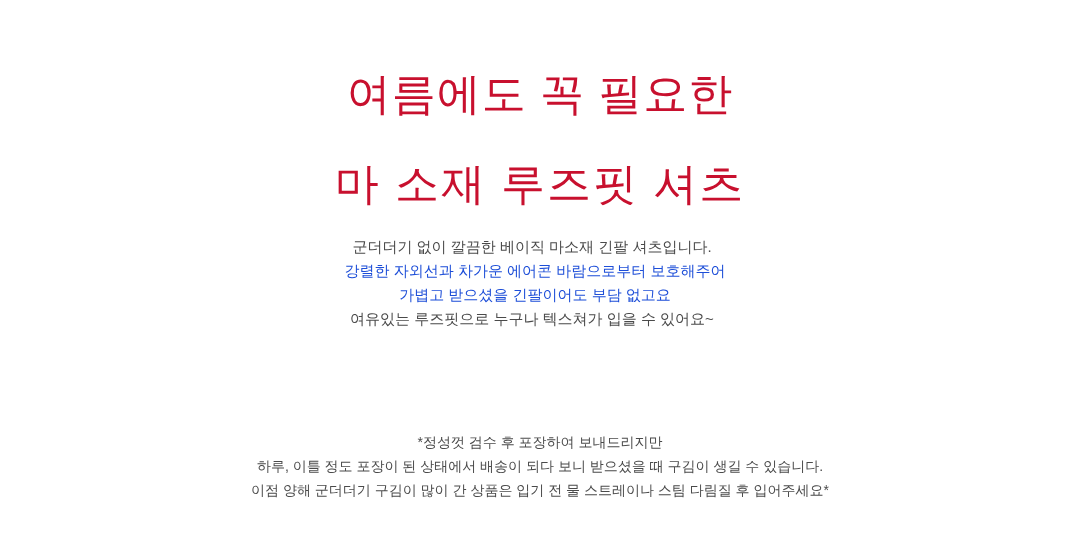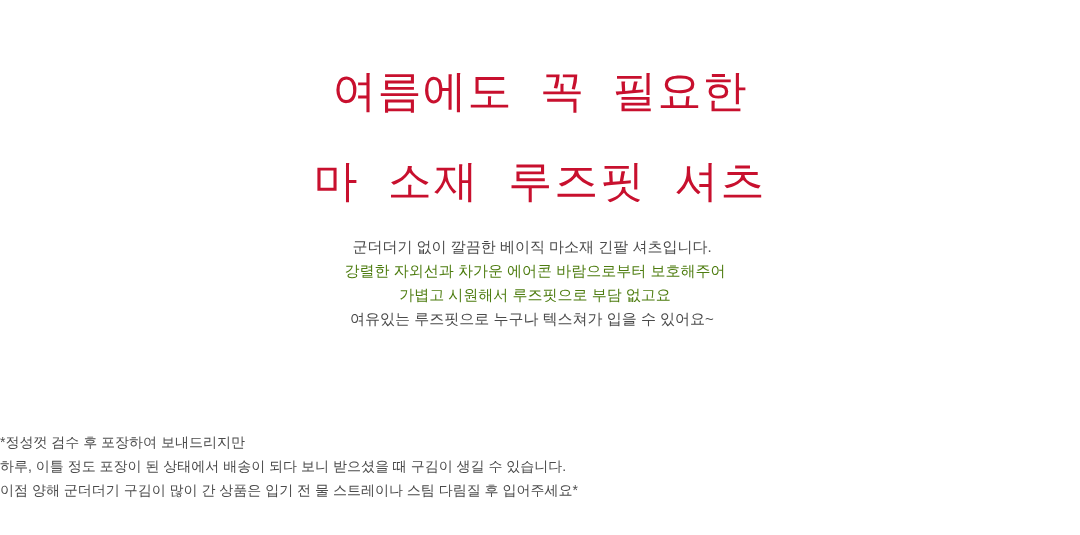--- a/index.html
+++ b/index.html
@@ -22,21 +22,21 @@
 
   
   .headline {
     position: absolute;
     top: 62px;
     left: 0;
     right: 0;
     text-align: center;
   }
   .headline .line {
-    font-family: Liberation Mono, monospace;
+    font-family: Liberation Sans, sans-serif;
     font-size: 44px;
     line-height: 64px;
     letter-spacing: 1px;
     color: #c8102e;
     white-space: pre;
   }
   .headline .line-2 {
     letter-spacing: 2px;
     margin-top: 26px;
   }
@@ -49,31 +49,31 @@
     right: 16px;
     text-align: center;
   }
   .description .dline {
     font-size: 15px;
     line-height: 24px;
     color: #4a4a4a;
     white-space: pre;
   }
   .description .dline.accent {
-    color: #4d7c0f;
+    color: #1d4ed8;
     margin-left: 6px;
   }
 
   
   .notice {
     position: absolute;
     top: 430px;
     left: 0;
     right: 0;
-    text-align: left;
+    text-align: center;
   }
   .notice .nline {
     font-size: 14px;
     line-height: 24px;
     color: #4a4a4a;
     white-space: pre;
   }
 </style>
 </head>
 <body>
@@ -81,21 +81,21 @@
 <div class="page">
 
   <div class="headline">
     <div class="line line-1">여름에도 꼭 필요한</div>
     <div class="line line-2">마 소재 루즈핏 셔츠</div>
   </div>
 
   <div class="description">
     <div class="dline">군더더기 없이 깔끔한 베이직 마소재 긴팔 셔츠입니다.</div>
     <div class="dline accent">강렬한 자외선과 차가운 에어콘 바람으로부터 보호해주어</div>
-    <div class="dline accent">가볍고 시원해서 루즈핏으로 부담 없고요</div>
+    <div class="dline accent">가볍고 받으셨을 긴팔이어도 부담 없고요</div>
     <div class="dline">여유있는 루즈핏으로 누구나 텍스쳐가 입을 수 있어요~</div>
   </div>
 
   <div class="notice">
     <div class="nline">*정성껏 검수 후 포장하여 보내드리지만</div>
     <div class="nline">하루, 이틀 정도 포장이 된 상태에서 배송이 되다 보니 받으셨을 때 구김이 생길 수 있습니다.</div>
     <div class="nline">이점 양해 군더더기 구김이 많이 간 상품은 입기 전 물 스트레이나 스팀 다림질 후 입어주세요*</div>
   </div>
 
 </div>

